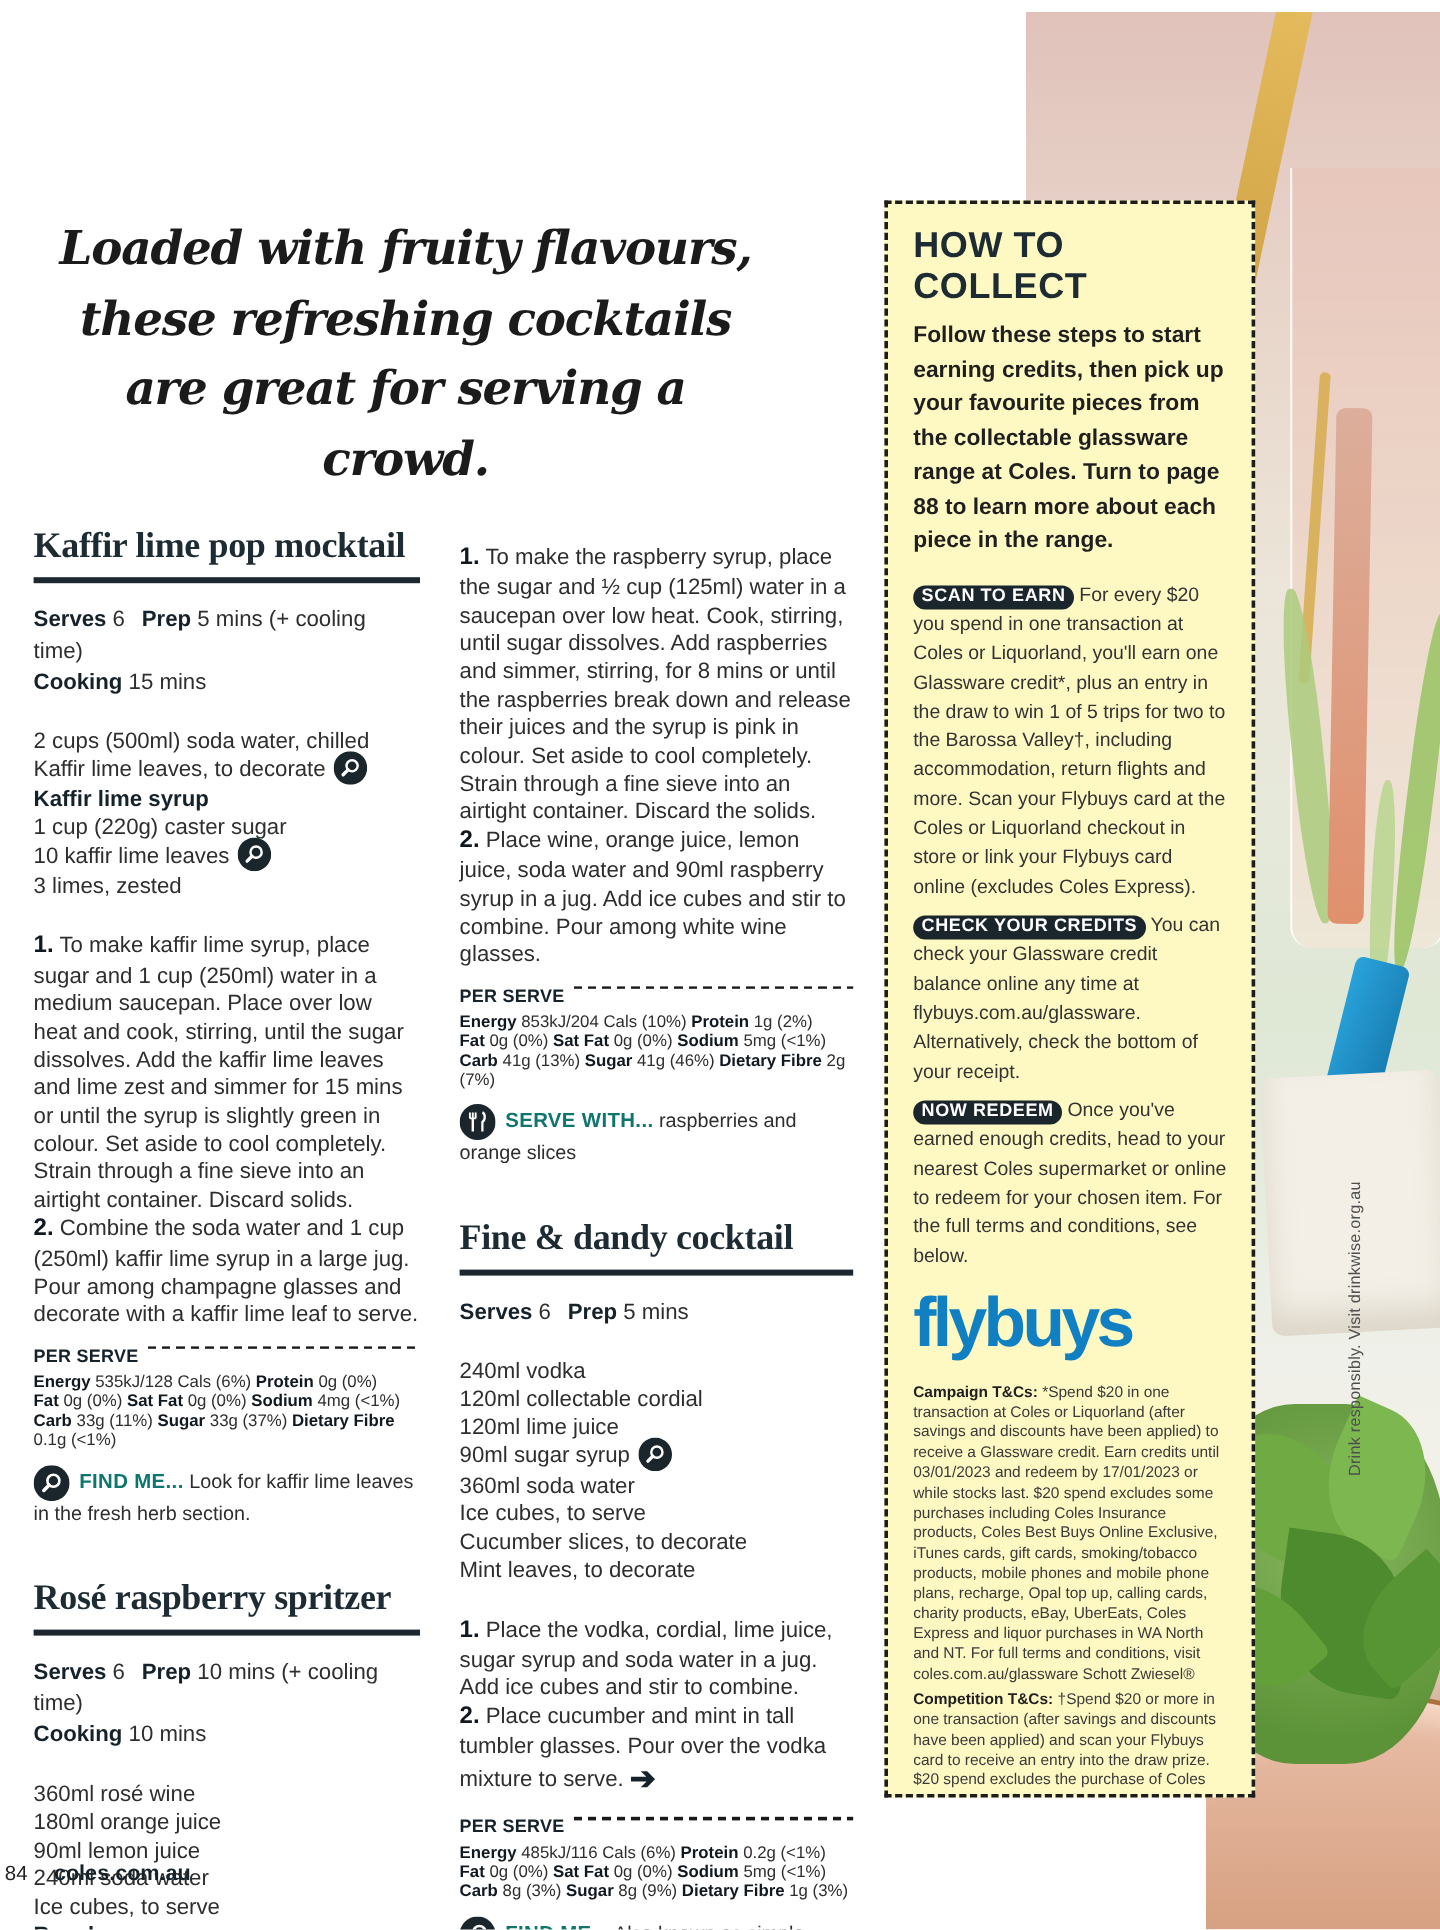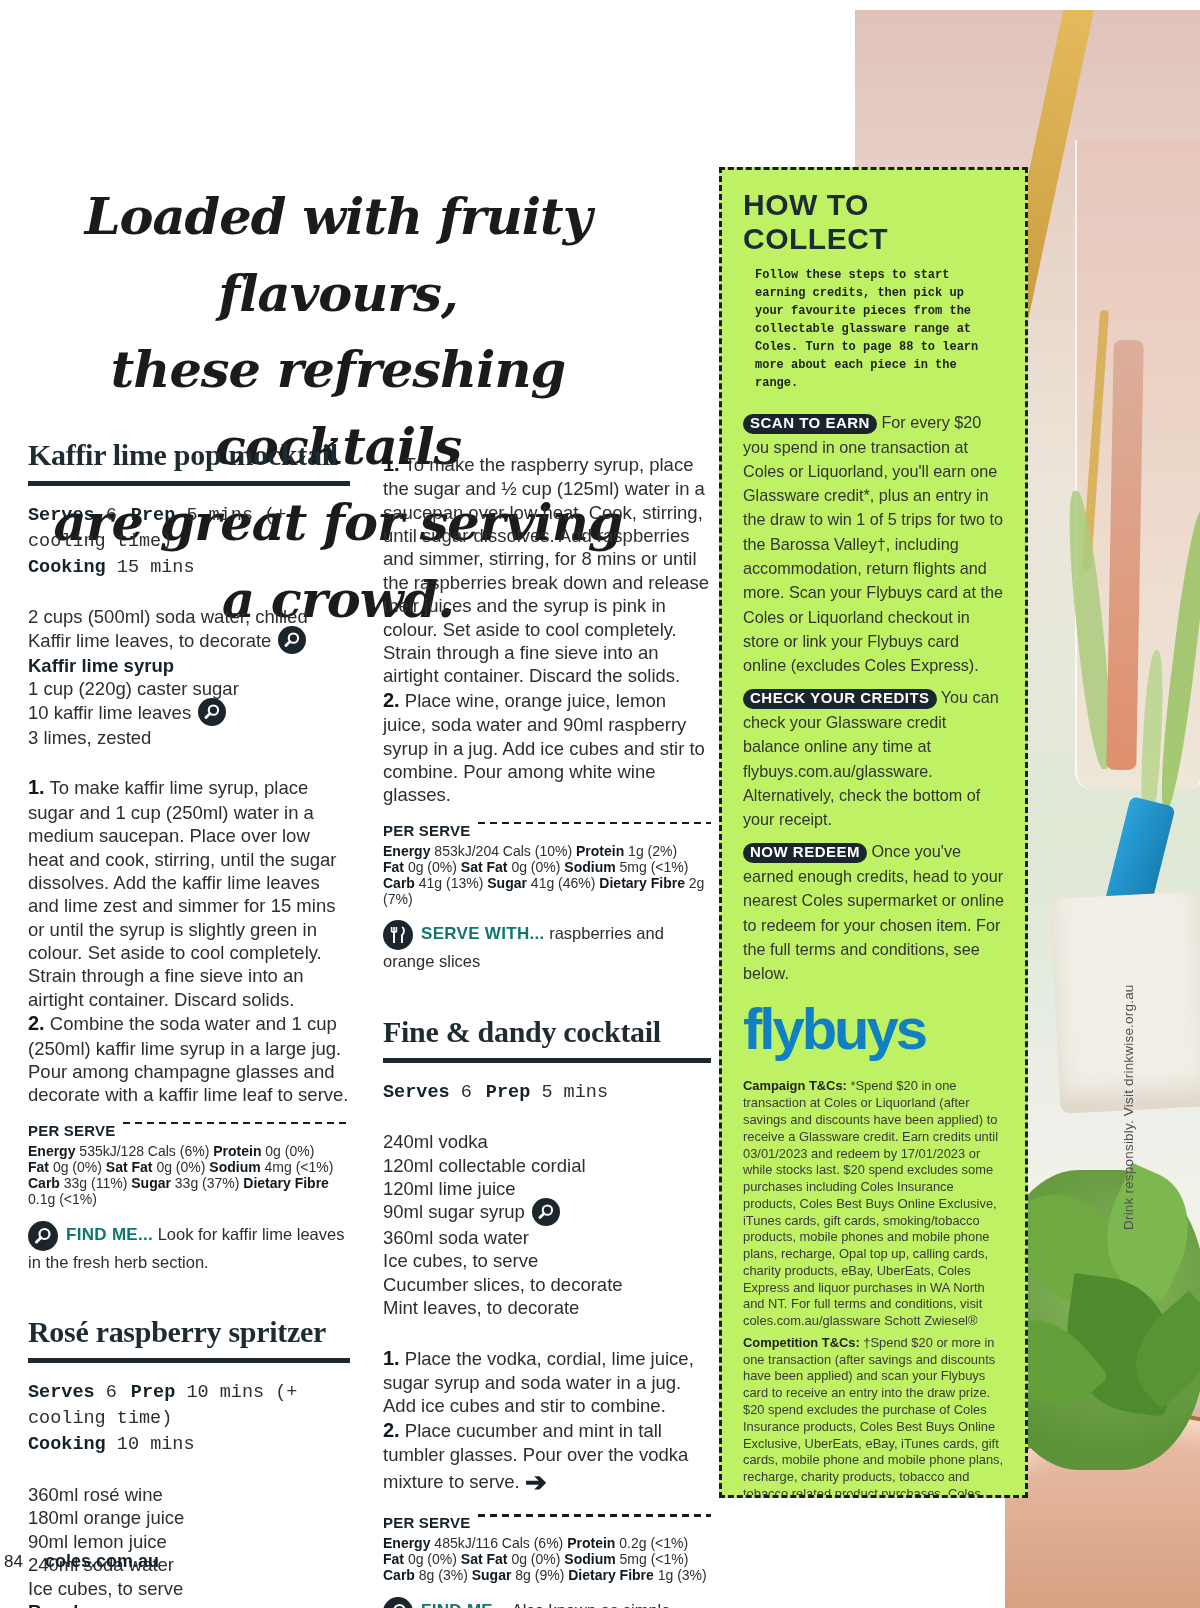--- a/index.html
+++ b/index.html
@@ -2,30 +2,30 @@
 <html style="--accent-dark: #1D2B33; --tag-bg: #1B262C; --flybuys-blue: #1180C3; --photo-blush: #E3C6BC; --copper-bowl: #D8A58B; --wood-table: #8C6B4E;"><head>
 <meta charset="utf-8">
 <style>
   html,body{margin:0;padding:0;}
   body{position:relative;width:1200px;height:1608px;background:#ffffff;overflow:hidden;
        font-family:"Liberation Sans",sans-serif;color:#2e2e2e;}
 
   
   .script-intro{position:absolute;left:30px;top:178px;width:616px;text-align:center;
     font-family:"DejaVu Serif",serif;font-style:italic;font-weight:700;
-    font-size:51px;line-height:1.5;color:#1b1b1b;letter-spacing:-1px;}
+    font-size:39px;line-height:1.5;color:#1b1b1b;letter-spacing:-1px;}
 
   
   .col{position:absolute;top:438px;}
   #col-left{left:28px;width:322px;}
   #col-mid{left:383px;width:328px;padding-top:14px;box-sizing:border-box;}
   .recipe-title{font-family:"Liberation Serif",serif;font-size:30px;font-weight:700;
     color:#1d2b33;margin:0;letter-spacing:-0.3px;}
   .rule{height:4.5px;background:#1c2730;margin:9px 0 0;}
-  .meta{font-size:18.5px;line-height:1.42;margin:17px 0 24px;color:#2e2e2e;font-family:Liberation Mono, monospace;}
+  .meta{font-size:18.5px;line-height:1.42;margin:17px 0 24px;color:#2e2e2e;}
   .meta b{color:#16222a;}
   .msp{display:inline-block;width:14px;}
   .ingredients{margin:0 0 26px;}
   .ing{font-size:18.5px;line-height:1.27;color:#2e2e2e;}
   .ing-sub{font-weight:700;color:#16222a;}
   .mini-icon svg{vertical-align:middle;margin-left:7px;margin-top:-4px;}
   .step{font-size:18.5px;line-height:1.265;margin:0;color:#2e2e2e;}
   .sn{font-size:20px;color:#101820;}
   .perserve{display:flex;align-items:flex-start;margin:15px 0 5px;}
   .perserve b{font-size:15px;letter-spacing:0.2px;color:#16222a;}
@@ -34,26 +34,26 @@
   .nutri .nl{font-size:14px;line-height:1.14;color:#2e2e2e;}
   .nutri b{color:#101820;}
   .callout{margin:13px 0 0;font-size:16.5px;line-height:1.38;color:#2e2e2e;}
   .co-label{font-size:17px;letter-spacing:0.3px;color:#0f766e;}
   .circle-icon{display:inline-block;vertical-align:middle;margin-right:8px;}
   .circle-icon svg{display:block;}
   .recipe-gap{margin-top:42px;}
   .arrow{font-weight:700;font-size:26px;vertical-align:-3px;color:#16222a;}
 
   
-  .collect-box{position:absolute;left:719px;top:167px;width:309px;height:1331px;z-index:5;
-    background:#bef264;border:3px dashed #1d1d1d;box-sizing:border-box;
+  .collect-box{position:absolute;left:737px;top:167px;width:309px;height:1331px;z-index:5;
+    background:#fef9c3;border:3px dashed #1d1d1d;box-sizing:border-box;
     padding:12px 21px 0;overflow:hidden;}
   .collect-title{font-size:30px;font-weight:700;letter-spacing:0.5px;
     color:var(--accent-dark,#1d2b33);margin:6px 0 10px;}
-  .collect-intro{font-weight:700;font-size:12px;line-height:1.5;color:#1f1f1f;margin:0 12px 18px;font-family:Liberation Mono, monospace;}
+  .collect-intro{font-weight:700;font-size:19px;line-height:1.5;color:#1f1f1f;margin:0 0 18px;}
   .collect-step{font-size:16.2px;line-height:1.5;color:#333;margin:0 0 8px;}
   .tag{background:var(--tag-bg,#1b262c);color:#fff;font-weight:700;font-size:15px;
     padding:0 7px 3px;letter-spacing:0.5px;border-radius:11px;}
   .flybuys{font-size:58px;font-weight:700;color:var(--flybuys-blue,#1180c3);
     letter-spacing:-3px;margin:10px 0 16px;}
   .tnc{font-size:12.9px;line-height:1.3;color:#3a3a3a;margin:0 0 5px;}
   .tnc b{color:#1f1f1f;}
 
   
   .photo{position:absolute;left:855px;top:10px;width:345px;height:1598px;z-index:1;overflow:hidden;

